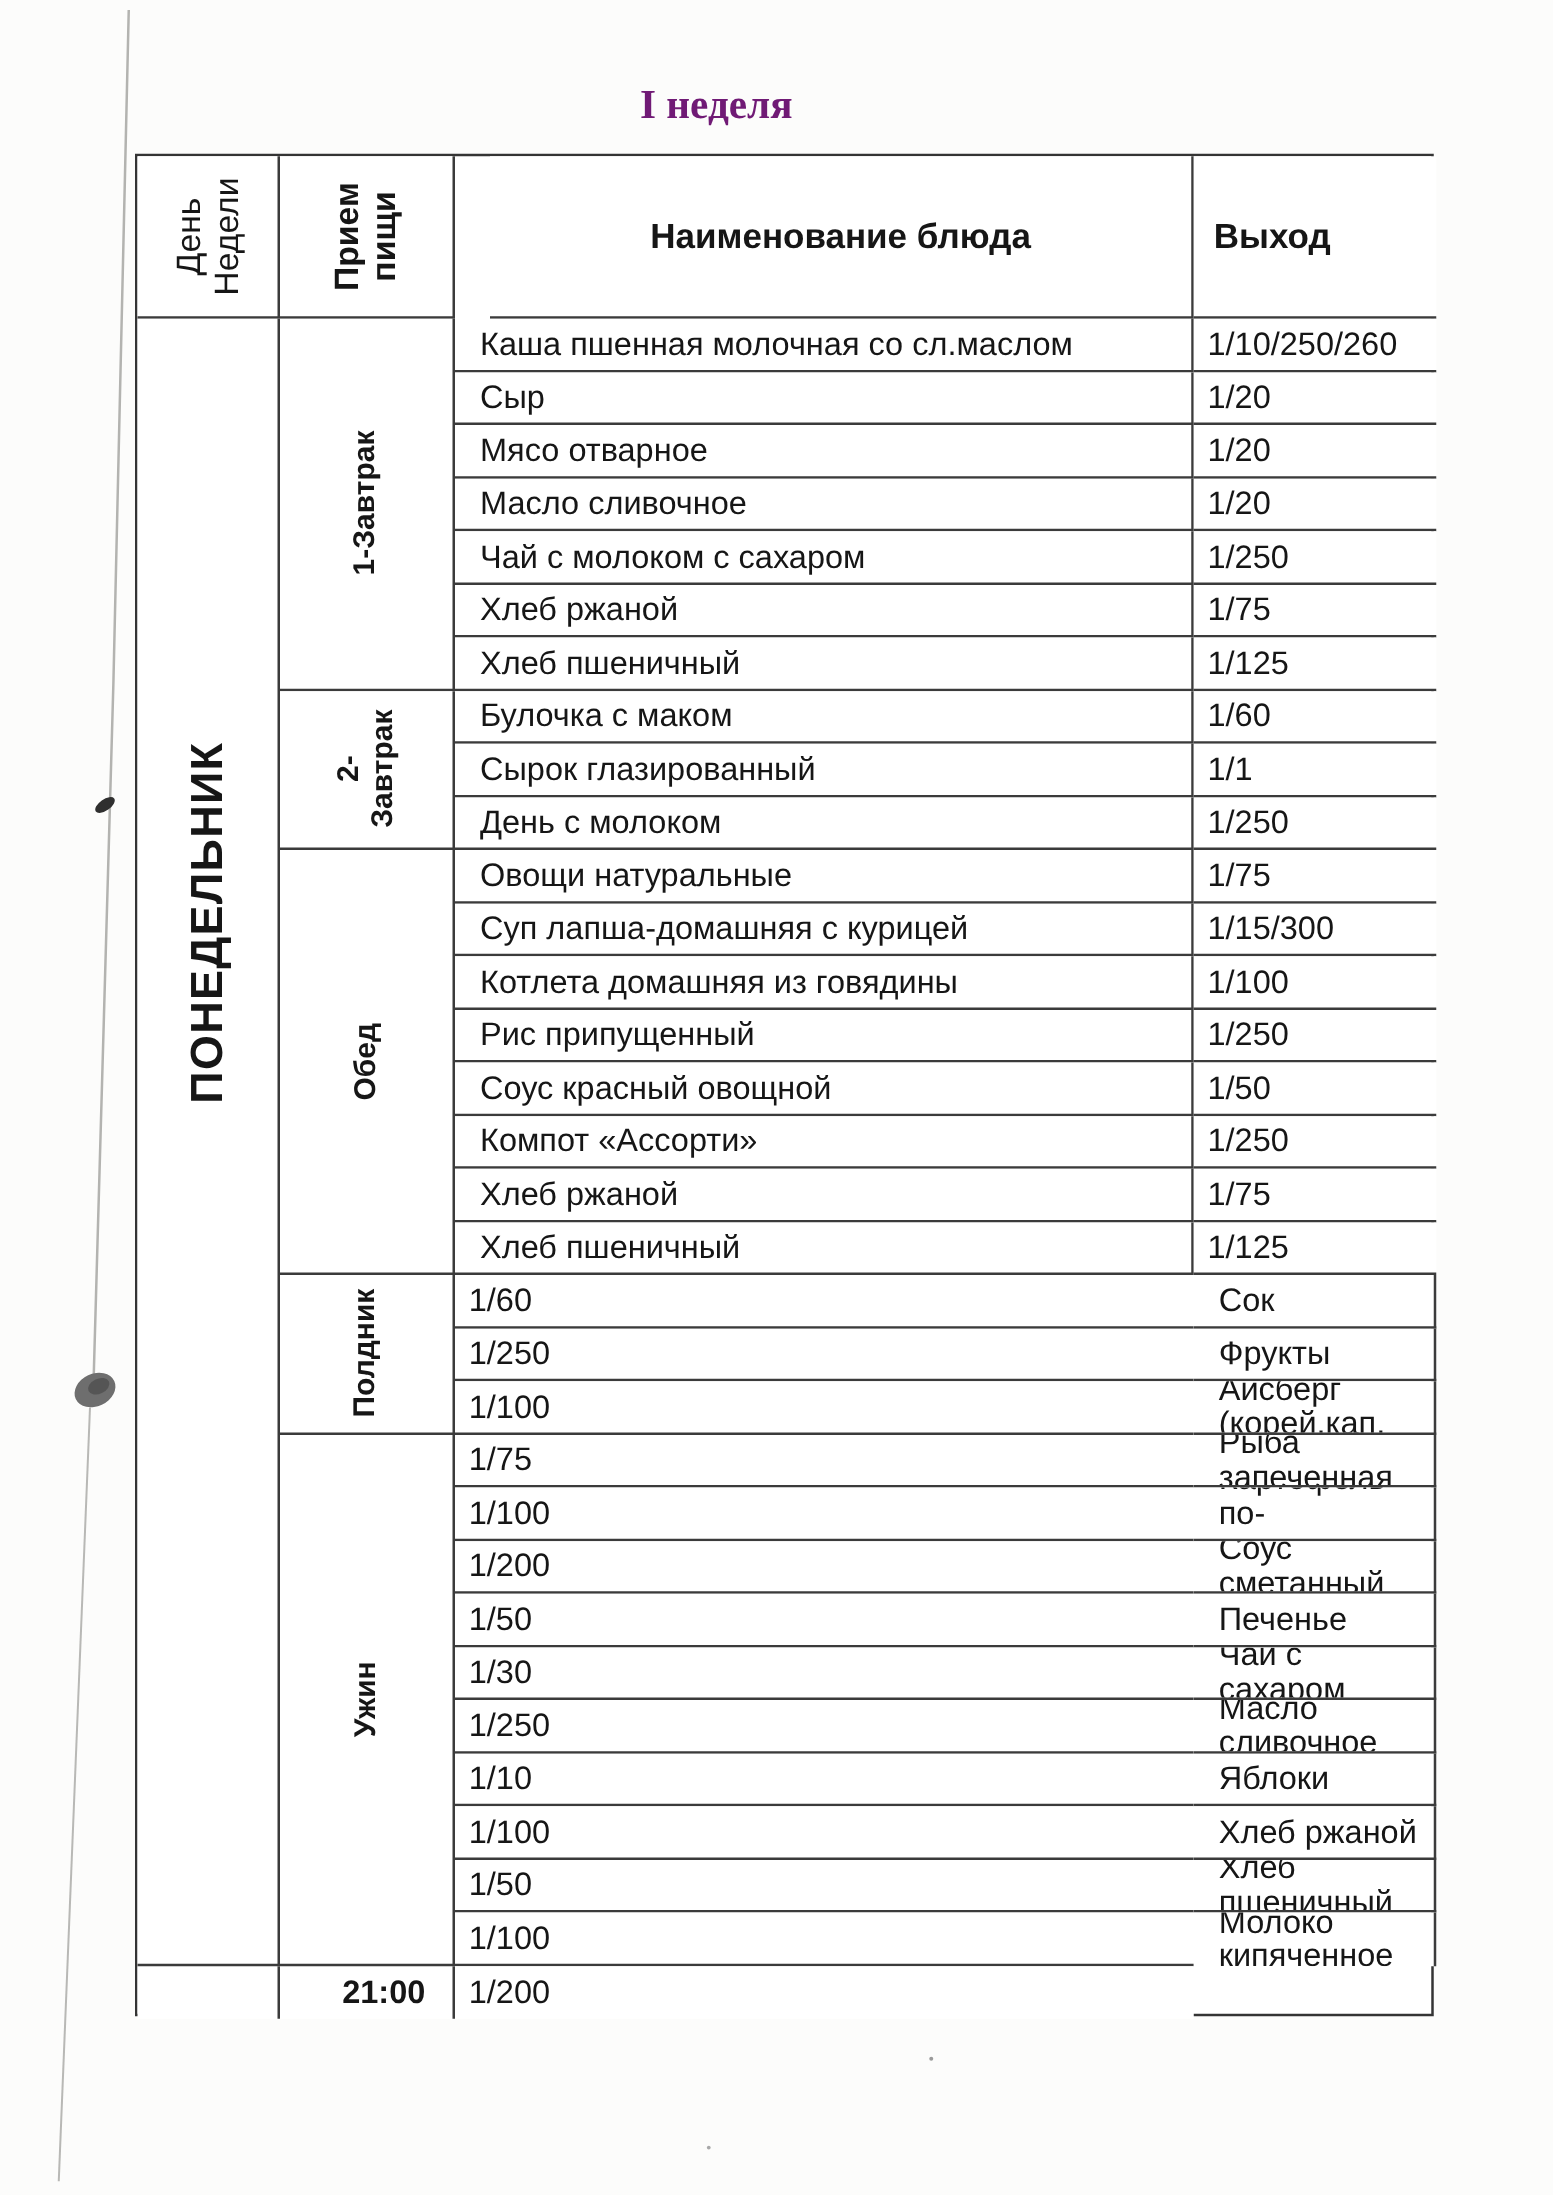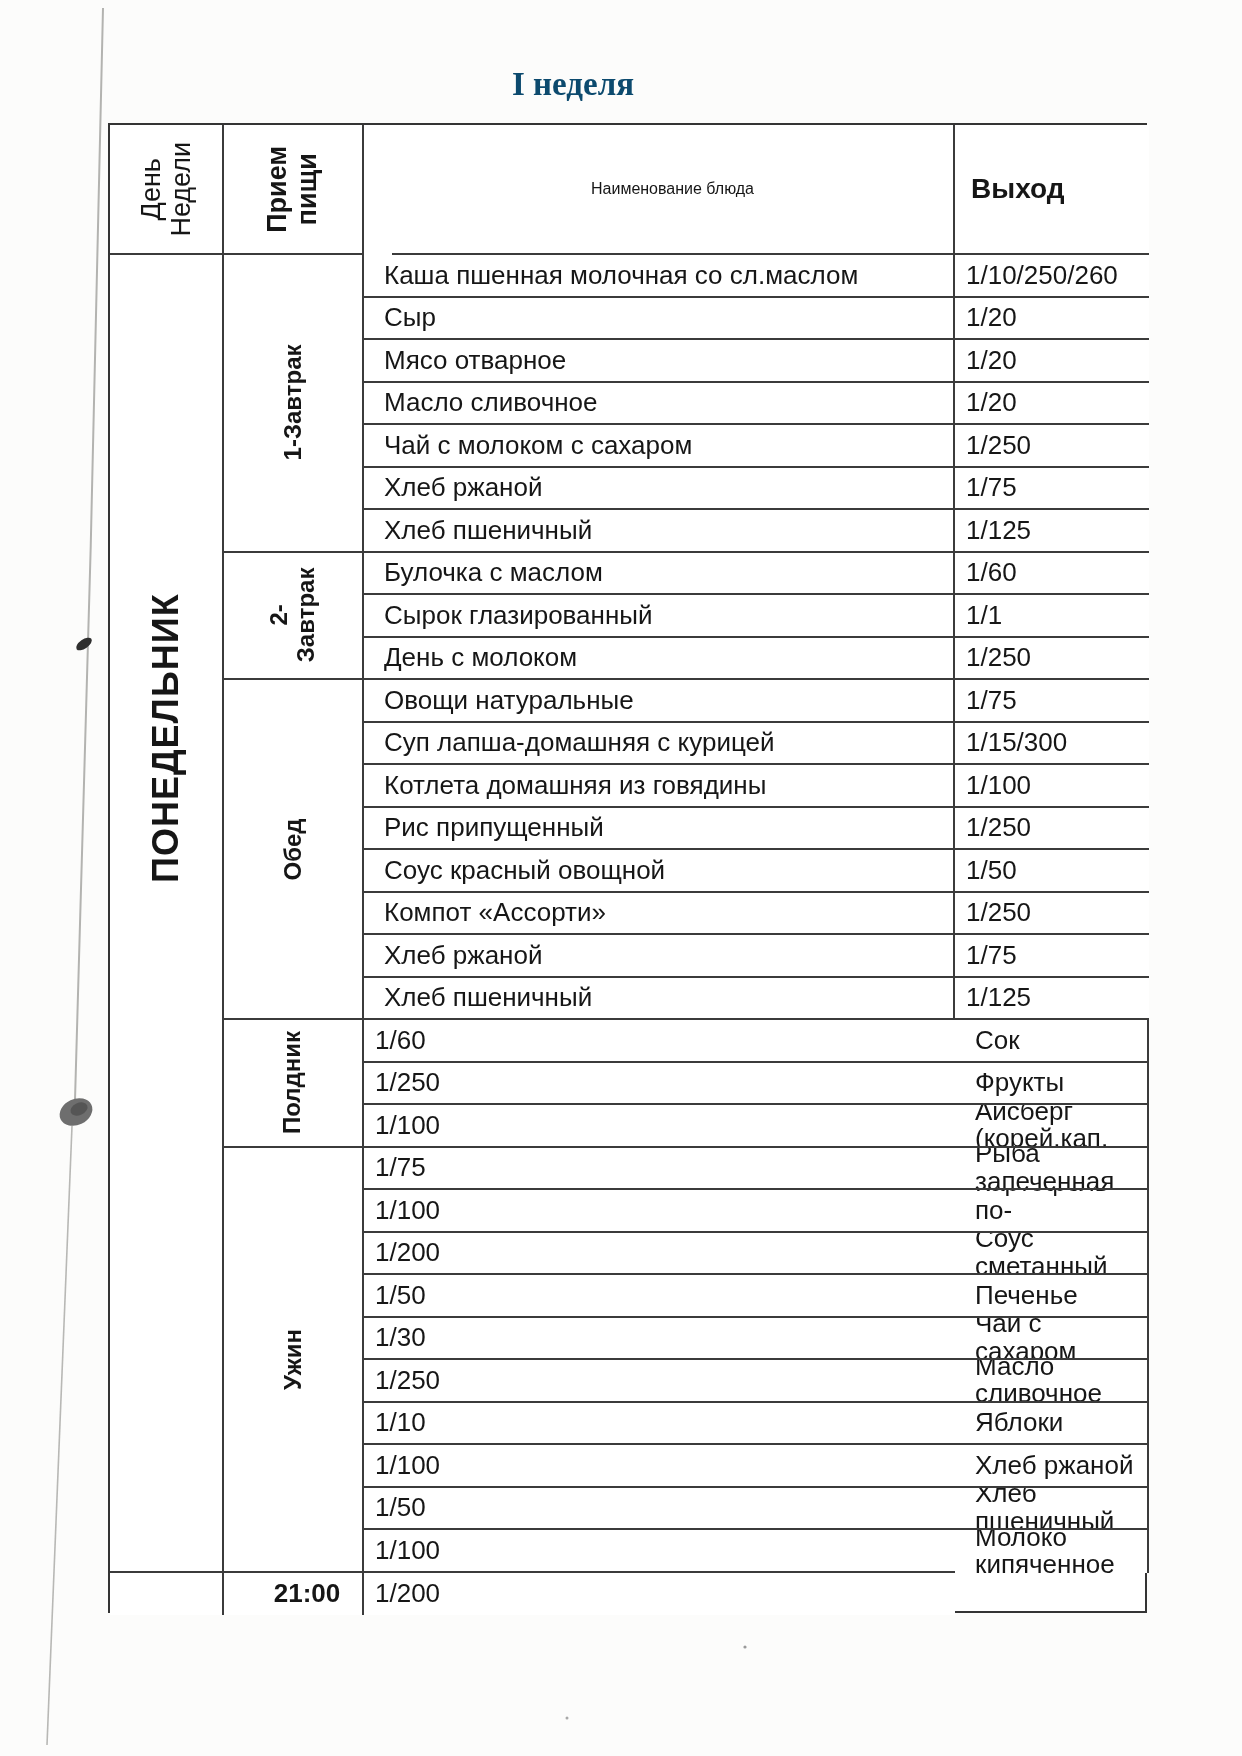--- a/index.html
+++ b/index.html
@@ -6,21 +6,21 @@
   body{
     width:1242px;height:1756px;position:relative;overflow:hidden;
     background:#fcfcfb;
     font-family:"Liberation Sans","DejaVu Sans",sans-serif;
     color:#161616;
   }
   .page-title{
     position:absolute;left:0;top:66px;width:1146px;
     text-align:center;
     font-family:"Liberation Serif","DejaVu Serif",serif;
-    font-weight:bold;font-size:33px;color:#0c4a6e;
+    font-weight:bold;font-size:33px;color:#701a75;
   }
   .menu-table{
     position:absolute;left:108px;top:123px;
     width:1039px;height:1490px;
     display:grid;
     grid-template-columns:114px 140px 591px 194px;
     grid-template-rows:130px repeat(32,42.5px);
     border:2.5px solid #343434;
     background:#fff;
     box-sizing:border-box;
@@ -41,21 +41,21 @@
   .vwrap{
     position:absolute;left:0;right:0;top:0;bottom:0;
     display:flex;align-items:center;justify-content:center;
   }
   .vtext{
     transform:rotate(-90deg);
     white-space:pre-line;text-align:center;line-height:1.12;
   }
   .hdr-day .vtext{font-size:27px;}
   .hdr-meal .vtext{font-size:27px;font-weight:bold;}
-  .hdr-dish{justify-content:center;font-weight:normal;font-size:16px;margin-left:28px;}
+  .hdr-dish{justify-content:center;font-weight:bold;font-size:28px;margin-left:28px;}
   .hdr-out{font-weight:bold;font-size:28px;padding-left:16px;align-items:center;}
   .group .vtext{font-size:24px;font-weight:bold;}
   .day .vtext{font-size:36px;font-weight:bold;letter-spacing:1px;}
   
   .day .vwrap{top:-350px;}
   .time-cell{justify-content:center;font-weight:bold;font-size:26px;}
   .artifacts{position:absolute;left:0;top:0;pointer-events:none;}
 </style>
 </head>
 <body>
@@ -132,21 +132,21 @@
   <div class="cell dish">Мясо отварное</div>
   <div class="cell out nr">1/20</div>
   <div class="cell dish">Масло сливочное</div>
   <div class="cell out nr">1/20</div>
   <div class="cell dish">Чай с молоком с сахаром</div>
   <div class="cell out nr">1/250</div>
   <div class="cell dish">Хлеб ржаной</div>
   <div class="cell out nr">1/75</div>
   <div class="cell dish">Хлеб пшеничный</div>
   <div class="cell out nr">1/125</div>
-  <div class="cell dish">Булочка с маслом</div>
+  <div class="cell dish">Булочка с маком</div>
   <div class="cell out nr">1/60</div>
   <div class="cell dish">Сырок глазированный</div>
   <div class="cell out nr">1/1</div>
   <div class="cell dish">День с молоком</div>
   <div class="cell out nr">1/250</div>
   <div class="cell dish">Овощи натуральные</div>
   <div class="cell out nr">1/75</div>
   <div class="cell dish">Суп лапша-домашняя с курицей</div>
   <div class="cell out nr">1/15/300</div>
   <div class="cell dish">Котлета домашняя из говядины</div>

